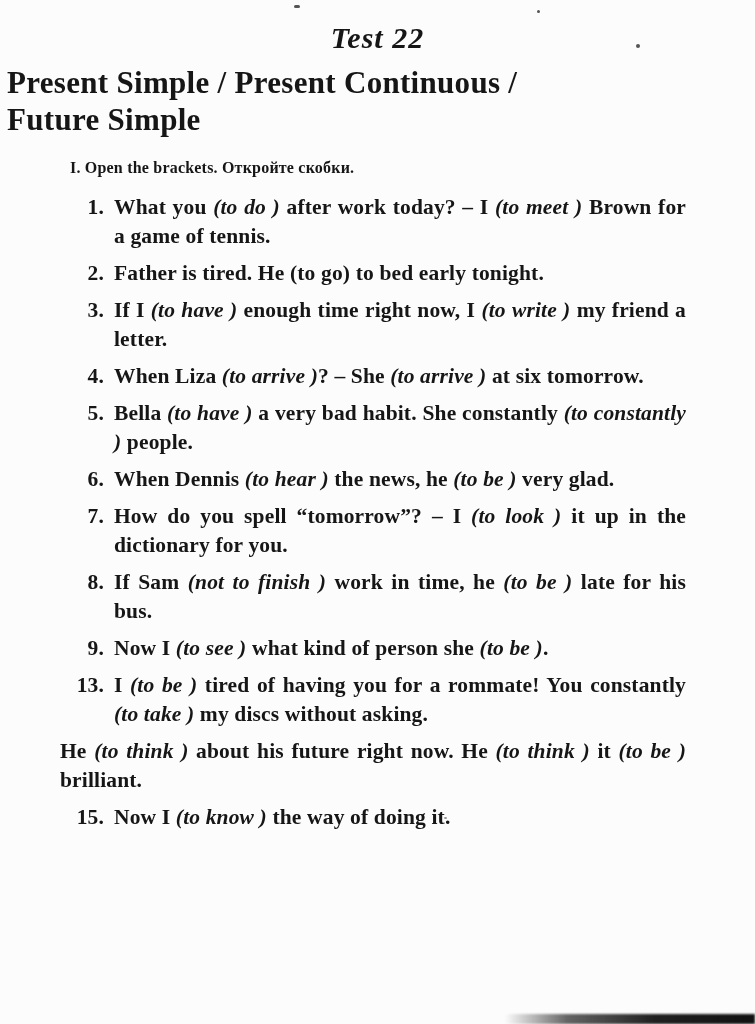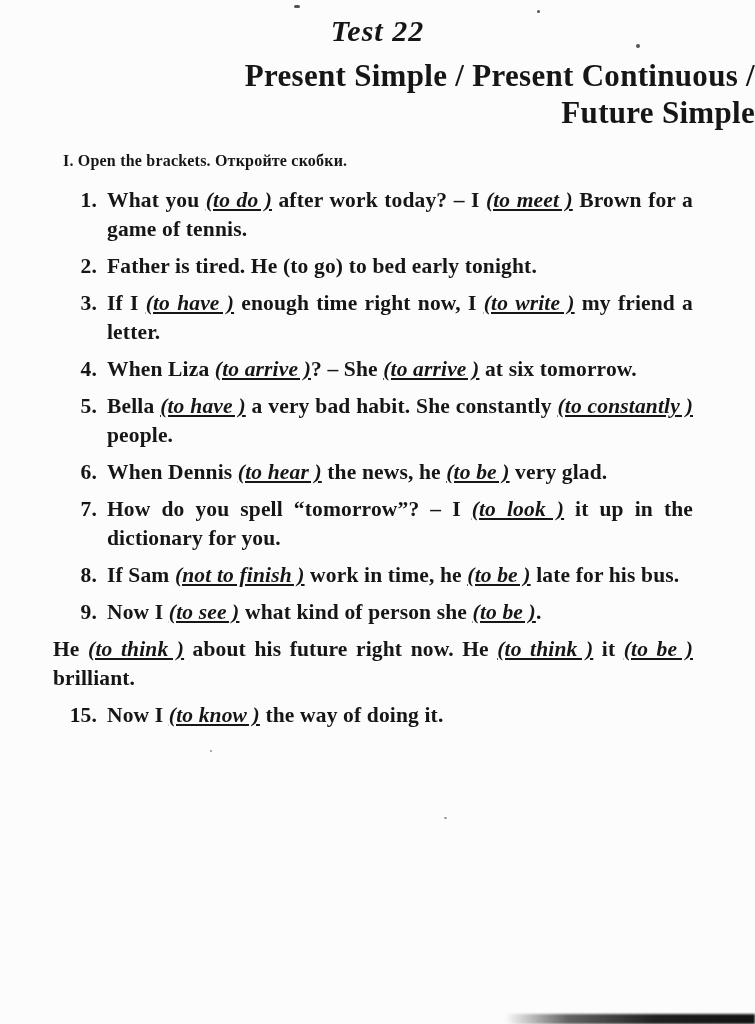--- a/index.html
+++ b/index.html
@@ -11,34 +11,34 @@
     height: 1024px;
     background: #fcfcfc;
     font-family: "Liberation Serif", "DejaVu Serif", serif;
     color: #161616;
     position: relative;
     overflow: hidden;
   }
   .page {
     position: absolute;
     inset: 0;
-    padding: 0;
+    padding: 7px;
   }
   .test-label {
     margin-top: 13px;
     text-align: center;
     font-size: 30px;
     line-height: 35px;
     font-weight: bold;
     font-style: italic;
     letter-spacing: 1px;
   }
   .main-title {
     margin-top: 9px;
-    text-align: right;
+    text-align: left;
     font-size: 31px;
     line-height: 37px;
     font-weight: bold;
     letter-spacing: 0.3px;
   }
   .main-title span { display: block; }
   .section-heading {
     margin: 16px 60px 0 63px;
     font-size: 16px;
     line-height: 28px;
@@ -63,21 +63,20 @@
     text-align: right;
     padding-right: 10px;
     white-space: nowrap;
   }
   .txt {
     flex: 1;
     text-align: justify;
   }
   .it {
     font-style: italic;
-    text-decoration: underline;
   }
   
   .speck {
     position: absolute;
     background: #2a2a2a;
     border-radius: 50%;
     opacity: 0.8;
   }
   .smudge {
     position: absolute;
@@ -135,20 +134,24 @@
       </div>
       <div class="item">
         <span class="num">8.</span>
         <span class="txt"><span>If Sam </span><span class="it">(not to finish )</span><span> work in time, he </span><span class="it">(to be )</span><span> late for his bus.</span></span>
       </div>
       <div class="item">
         <span class="num">9.</span>
         <span class="txt"><span>Now I </span><span class="it">(to see )</span><span> what kind of person she </span><span class="it">(to be )</span><span>.</span></span>
       </div>
       <div class="item">
+        <span class="num">13.</span>
+        <span class="txt"><span>I </span><span class="it">(to be )</span><span> tired of having you for a rommate! You constantly </span><span class="it">(to take )</span><span> my discs without asking.</span></span>
+      </div>
+      <div class="item">
         <span class="txt"><span>He </span><span class="it">(to think )</span><span> about his future right now. He </span><span class="it">(to think )</span><span> it </span><span class="it">(to be )</span><span> brilliant.</span></span>
       </div>
       <div class="item">
         <span class="num">15.</span>
         <span class="txt"><span>Now I </span><span class="it">(to know )</span><span> the way of doing it.</span></span>
       </div>
     </div>
 
   <div class="speck" style="left:294px;top:5px;width:6px;height:3px;border-radius:2px;"></div>
   <div class="speck" style="left:537px;top:10px;width:3px;height:3px;"></div>

